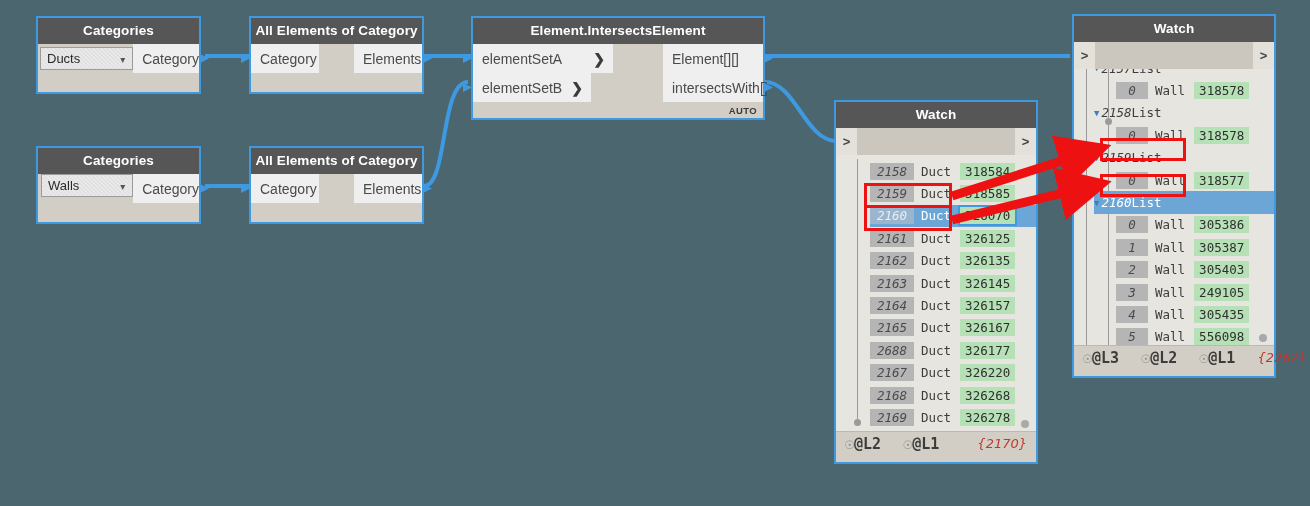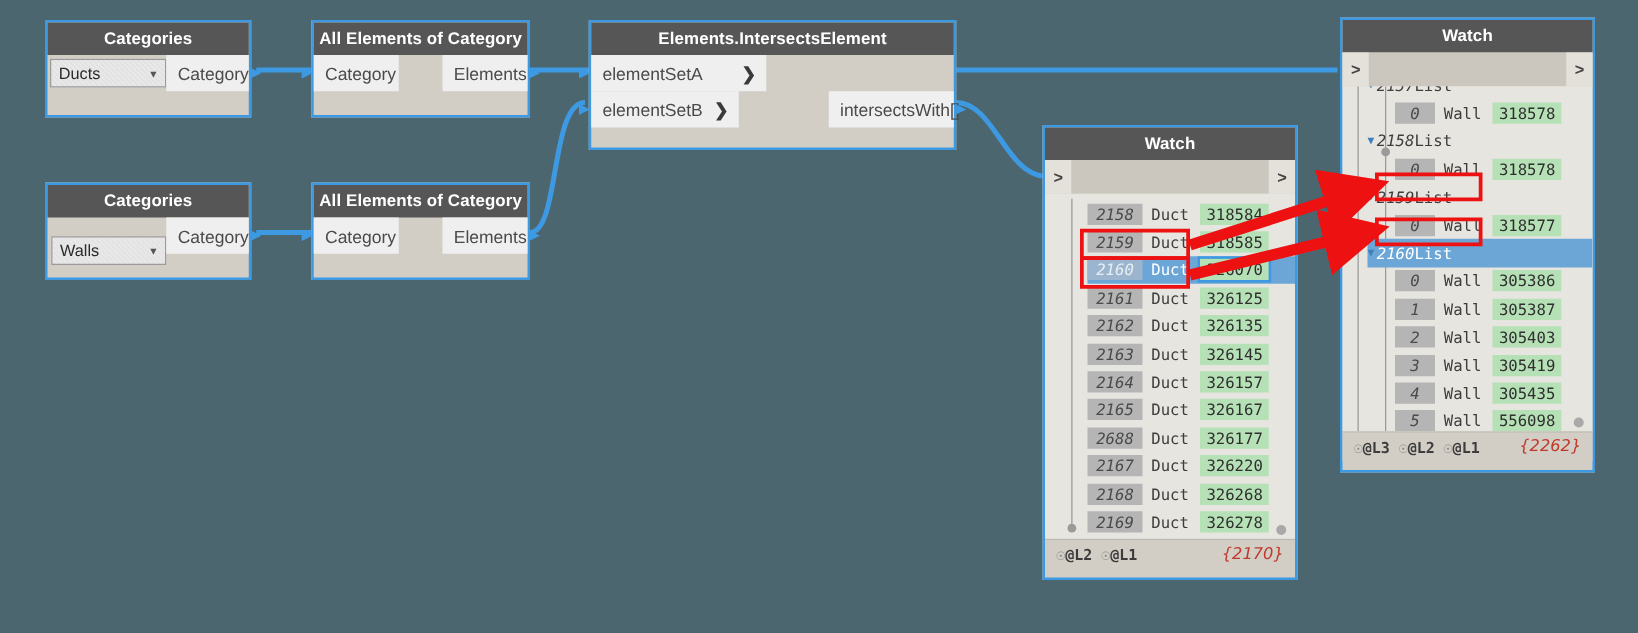--- a/index.html
+++ b/index.html
@@ -56,21 +56,21 @@
   .typ{color:#3d3d3d;margin-right:9px;}
   .val{background:#b6e0b6;color:#2f2f2f;padding:1px 5px;}
   .w-row.sel .idx{background:#9ab5cd;color:#e9eef4;}
   .w-row.sel .typ{color:#ffffff;}
   .w-row.sel{background:#6ba6d6;}
   .w-row.sel .val{background:#b6e0b6;outline:2px solid #3d9ae2;}
   .treeline{position:absolute;width:1px;background:#9a9a9a;}
   .treedot{position:absolute;width:7px;height:7px;border-radius:50%;background:#9a9a9a;}
   .watch-foot{height:24px;background:#d2cec5;display:flex;align-items:center;
     padding:0 9px;box-sizing:border-box;border-top:1px solid #bdb9b0;}
-  .lvl{font-family:"DejaVu Sans Mono",monospace;font-size:12px;font-weight:bold;color:#3c3c3c;margin-right:7px;}
+  .lvl{font-family:"DejaVu Sans Mono",monospace;font-size:15px;font-weight:bold;color:#3c3c3c;margin-right:22px;}
   .lvl .lk{color:#8a8a8a;}
   .count{margin-left:auto;font-family:"DejaVu Sans",sans-serif;font-style:italic;font-size:13px;color:#c0392b;}
 
   
   .caret{color:#3d7fba;font-size:9px;margin-right:2px;}
   .lst{color:#3d3d3d;}
   .lnum{color:#3d3d3d;font-style:italic;}
   .w-row.listrow{font-size:12.5px;}
   .w-row.listrow.sel{background:#6ba6d6;}
   .w-row.listrow.sel .lnum,.w-row.listrow.sel .lst{color:#ffffff;}
@@ -115,21 +115,21 @@
         </div>
       </div>
       <div style="height:22px;"></div>
     </div>
   </div>
 
   <div class="node" style="left:36px;top:146px;width:165px;height:78px;">
     <div class="node-header">Categories</div>
     <div class="node-body">
       <div class="port-row" style="height:29px;">
-        <div class="dd" style="width:99px;margin:15px 0 0 3px;">
+        <div class="dd" style="width:99px;margin:0 0 0 3px;">
           <span>Walls</span>
           <span class="dd-caret">▾</span>
         </div>
         <div class="port-out" style="flex:1;position:relative;">
           <span>Category</span>
           <span class="nub right"></span>
         </div>
       </div>
       <div style="height:22px;"></div>
     </div>
@@ -165,41 +165,48 @@
         <div class="port-out" style="width:68px;position:relative;">
           <span>Elements</span>
           <span class="nub right"></span>
         </div>
       </div>
       <div style="height:22px;"></div>
     </div>
   </div>
 
   <div class="node" style="left:471px;top:16px;width:294px;height:104px;">
-    <div class="node-header">Elements.IntersectsElement</div>
+    <div class="node-header">Element.IntersectsElement</div>
     <div class="node-body">
       <div class="port-row">
         <div class="port-in" style="width:140px;position:relative;">
           <span>elementSetA</span>
           <span class="chev">❯</span>
           <span class="nub left"></span>
         </div>
         <div class="port-gap"></div>
+        <div class="port-out" style="width:100px;position:relative;">
+          <span>Element[][]</span>
+          <span class="nub right"></span>
+        </div>
       </div>
       <div class="port-row">
         <div class="port-in" style="width:118px;position:relative;">
           <span>elementSetB</span>
           <span class="chev">❯</span>
           <span class="nub left"></span>
         </div>
         <div class="port-gap"></div>
         <div class="port-out" style="width:100px;position:relative;">
           <span>intersectsWith[]</span>
           <span class="nub right"></span>
         </div>
+      </div>
+      <div class="node-foot" style="position:relative;height:16px;">
+        <span class="auto-lbl">AUTO</span>
       </div>
     </div>
   </div>
 
   <div class="node" style="left:834px;top:100px;width:204px;height:364px;background:#d2cec5;">
     <div class="node-header">Watch</div>
     <div class="watch-bar">
       <div class="arrow-btn">&gt;</div>
       <div class="mid"></div>
       <div class="arrow-btn">&gt;</div>
@@ -337,21 +344,21 @@
             <span class="val">305387</span>
           </div>
           <div class="w-row" style="padding-left: 22px;">
             <span class="idx" style="min-width: 26px;">2</span>
             <span class="typ">Wall</span>
             <span class="val">305403</span>
           </div>
           <div class="w-row" style="padding-left: 22px;">
             <span class="idx" style="min-width: 26px;">3</span>
             <span class="typ">Wall</span>
-            <span class="val">305419</span>
+            <span class="val">249105</span>
           </div>
           <div class="w-row" style="padding-left: 22px;">
             <span class="idx" style="min-width: 26px;">4</span>
             <span class="typ">Wall</span>
             <span class="val">305435</span>
           </div>
           <div class="w-row" style="padding-left: 22px;">
             <span class="idx" style="min-width: 26px;">5</span>
             <span class="typ">Wall</span>
             <span class="val">556098</span>

